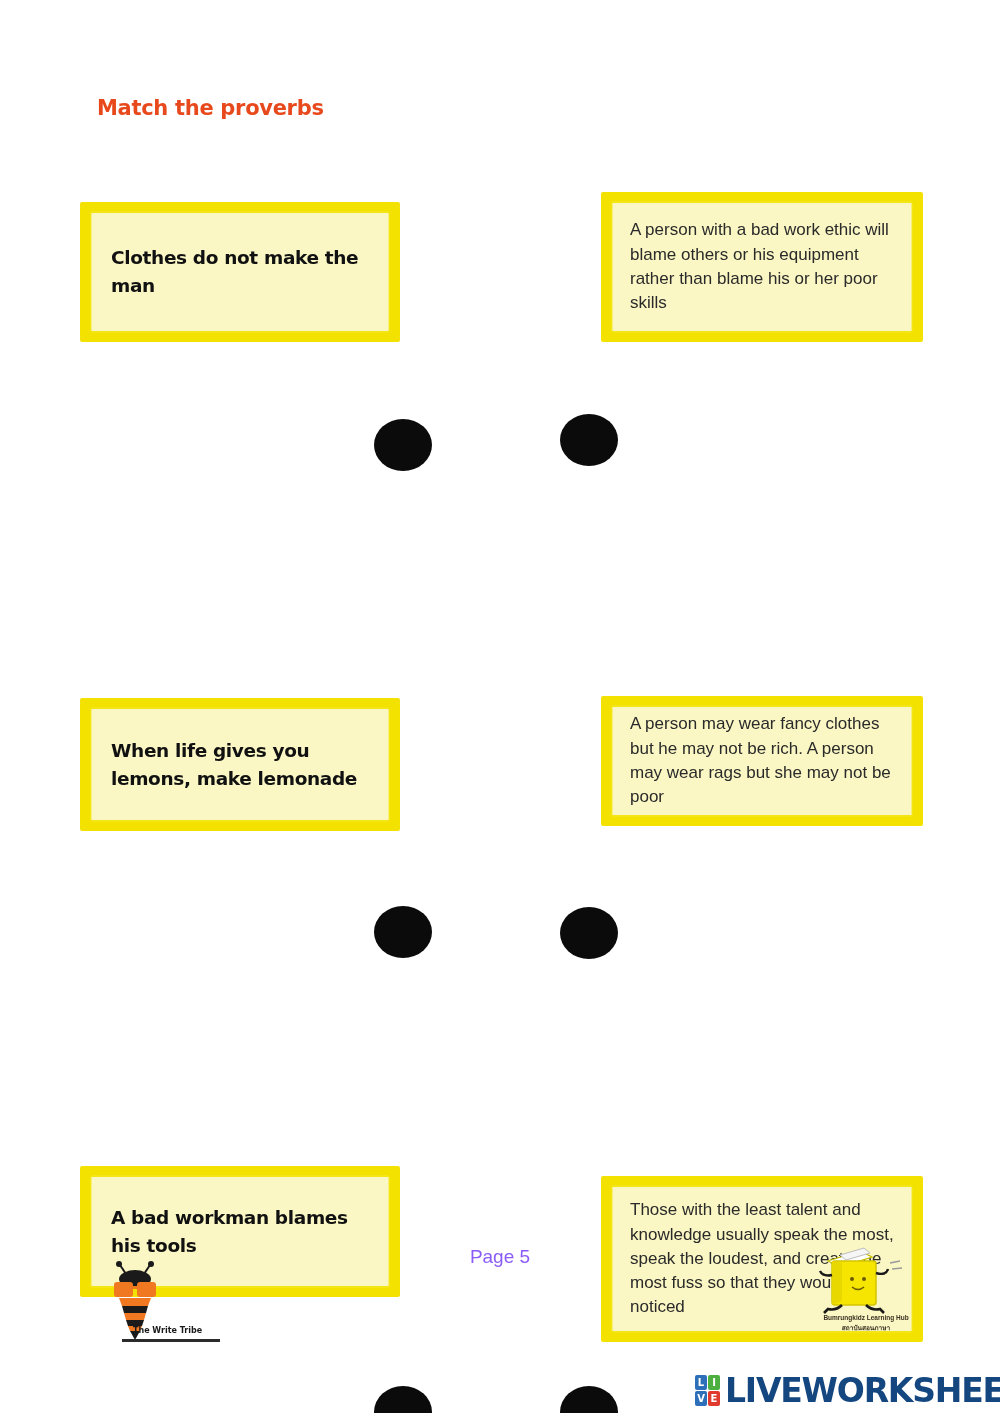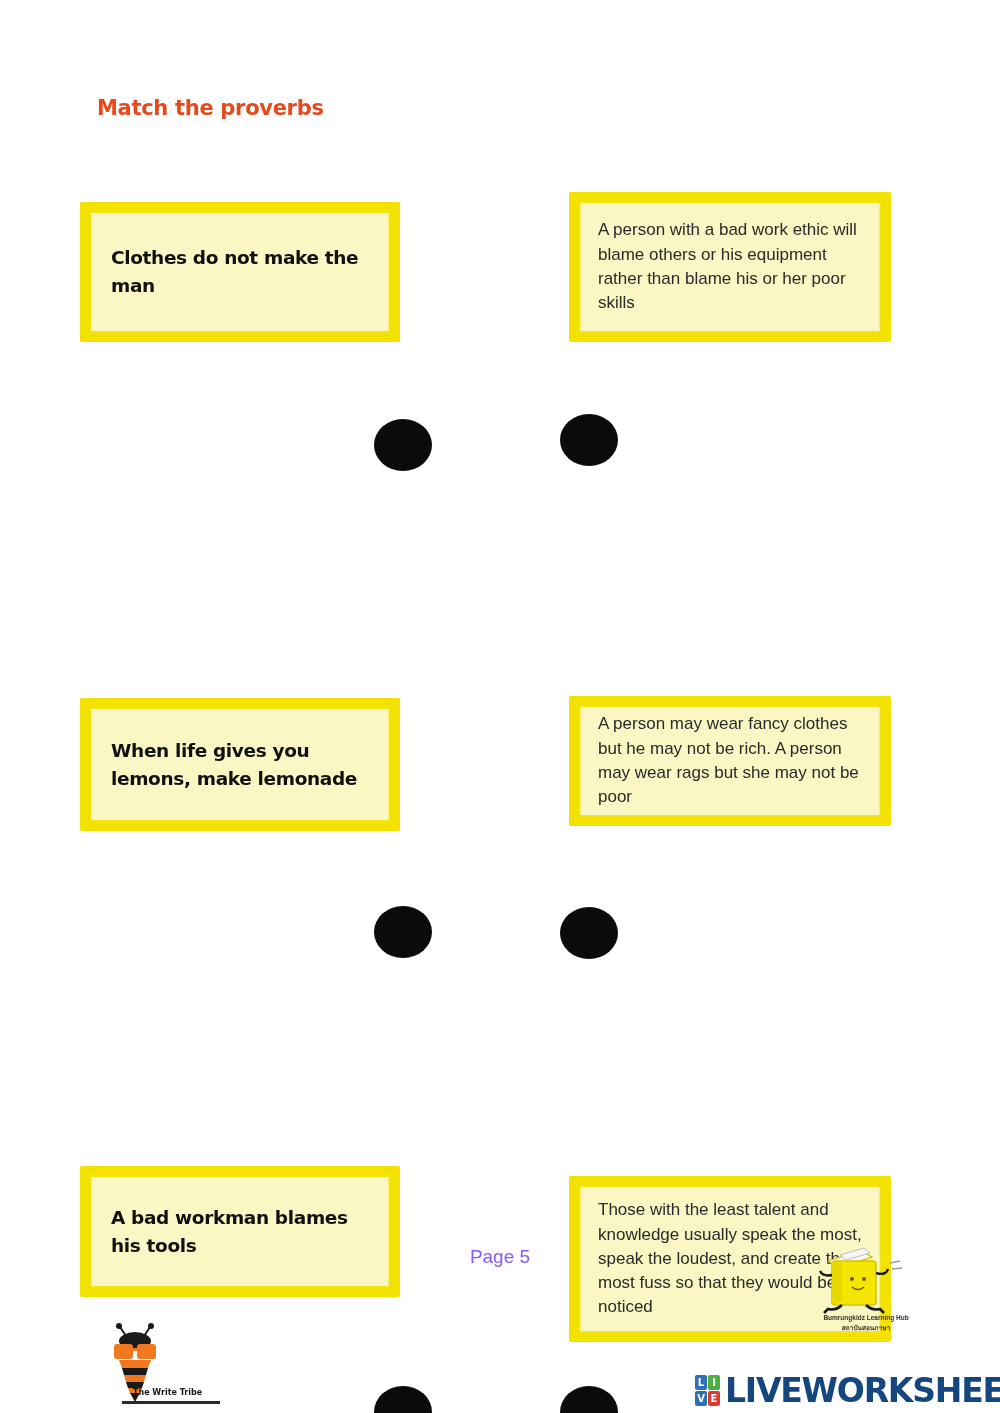--- a/index.html
+++ b/index.html
@@ -77,21 +77,21 @@
     border-radius: 3px;
     pointer-events: none;
   }
 
   .card-left {
     left: 80px;
     width: 320px;
     padding: 6px 10px 6px 20px;
   }
   .card-right {
-    left: 569px;
+    left: 601px;
     width: 322px;
     padding: 8px 12px 8px 18px;
   }
 
   .card-left .card-text {
     font-family: "DejaVu Sans", sans-serif;
     font-weight: bold;
     font-size: 18.5px;
     line-height: 1.5;
     letter-spacing: -0.35px;
@@ -124,21 +124,21 @@
     text-align: center;
     font-family: "Liberation Sans", sans-serif;
     font-size: 19px;
     color: #8b5cf6;
   }
 
   
   .logo-write-tribe {
     position: absolute;
     left: 100px;
-    top: 1322px;
+    top: 1260px;
     width: 170px;
     height: 90px;
   }
   .logo-write-tribe .wt-caption {
     position: absolute;
     left: 33px;
     top: 66px;
     font-family: "DejaVu Sans", sans-serif;
     font-weight: bold;
     font-size: 8px;

